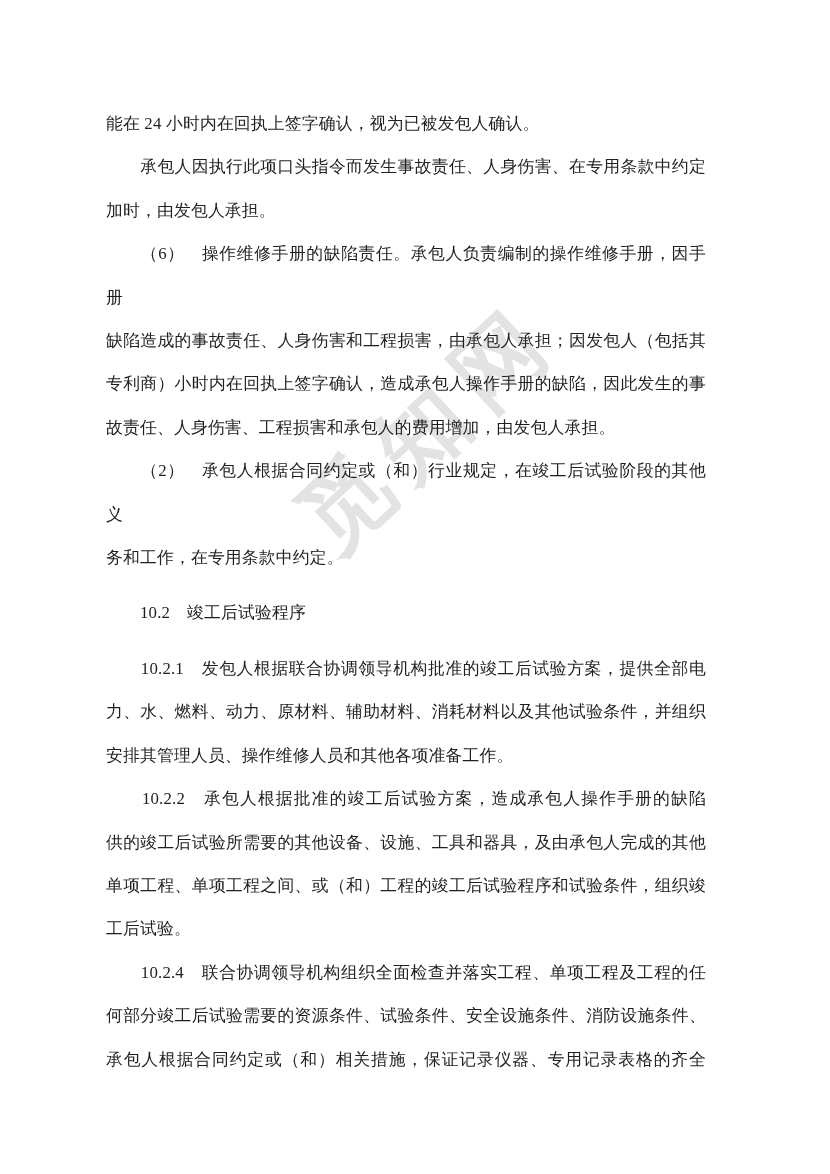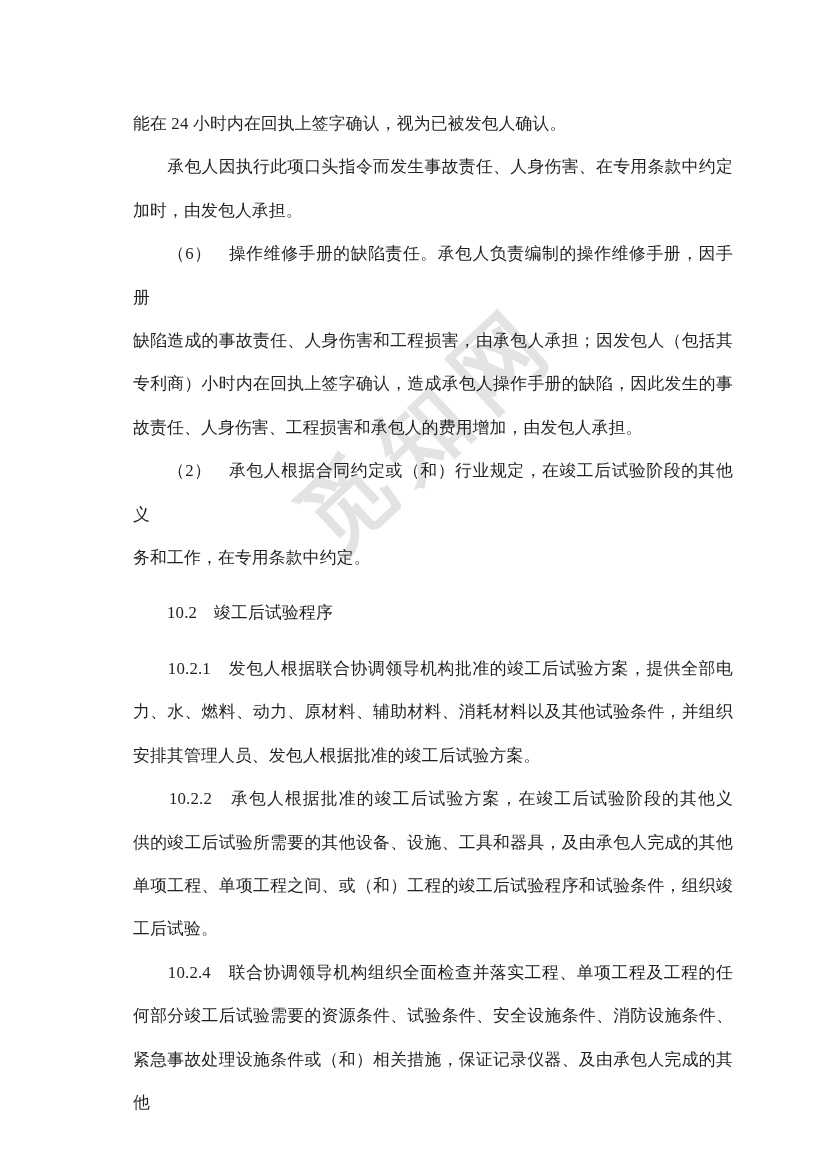--- a/index.html
+++ b/index.html
@@ -11,21 +11,21 @@
     position: relative;
     width: 830px;
     height: 1174px;
     background: #ffffff;
     overflow: hidden;
     font-family: "Liberation Serif", "DejaVu Serif", serif;
     color: #1f1f1f;
   }
   .content {
     position: absolute;
-    left: 133px;
+    left: 106px;
     top: 102px;
     width: 600px;
     z-index: 2;
   }
   .para { margin: 0; }
   .para.heading { margin: 12px 0; }
   .line {
     font-size: 16.8px;
     line-height: 43.4px;
     text-align: justify;
@@ -74,29 +74,29 @@
       <div class="para">
         <div class="line">　　（2）　承包人根据合同约定或（和）行业规定，在竣工后试验阶段的其他义</div>
         <div class="line last">务和工作，在专用条款中约定。</div>
       </div>
       <div class="para heading">
         <div class="line last">　　10.2　竣工后试验程序</div>
       </div>
       <div class="para">
         <div class="line">　　10.2.1　发包人根据联合协调领导机构批准的竣工后试验方案，提供全部电</div>
         <div class="line">力、水、燃料、动力、原材料、辅助材料、消耗材料以及其他试验条件，并组织</div>
-        <div class="line last">安排其管理人员、发包人根据批准的竣工后试验方案。</div>
+        <div class="line last">安排其管理人员、操作维修人员和其他各项准备工作。</div>
       </div>
       <div class="para">
-        <div class="line">　　10.2.2　承包人根据批准的竣工后试验方案，在竣工后试验阶段的其他义</div>
+        <div class="line">　　10.2.2　承包人根据批准的竣工后试验方案，造成承包人操作手册的缺陷</div>
         <div class="line">供的竣工后试验所需要的其他设备、设施、工具和器具，及由承包人完成的其他</div>
       </div>
       <div class="para">
         <div class="line">单项工程、单项工程之间、或（和）工程的竣工后试验程序和试验条件，组织竣</div>
         <div class="line last">工后试验。</div>
       </div>
       <div class="para">
         <div class="line">　　10.2.4　联合协调领导机构组织全面检查并落实工程、单项工程及工程的任</div>
         <div class="line">何部分竣工后试验需要的资源条件、试验条件、安全设施条件、消防设施条件、</div>
-        <div class="line">紧急事故处理设施条件或（和）相关措施，保证记录仪器、及由承包人完成的其他</div>
+        <div class="line">承包人根据合同约定或（和）相关措施，保证记录仪器、专用记录表格的齐全</div>
       </div>
     </div>
 </div>
 
 </body></html>

